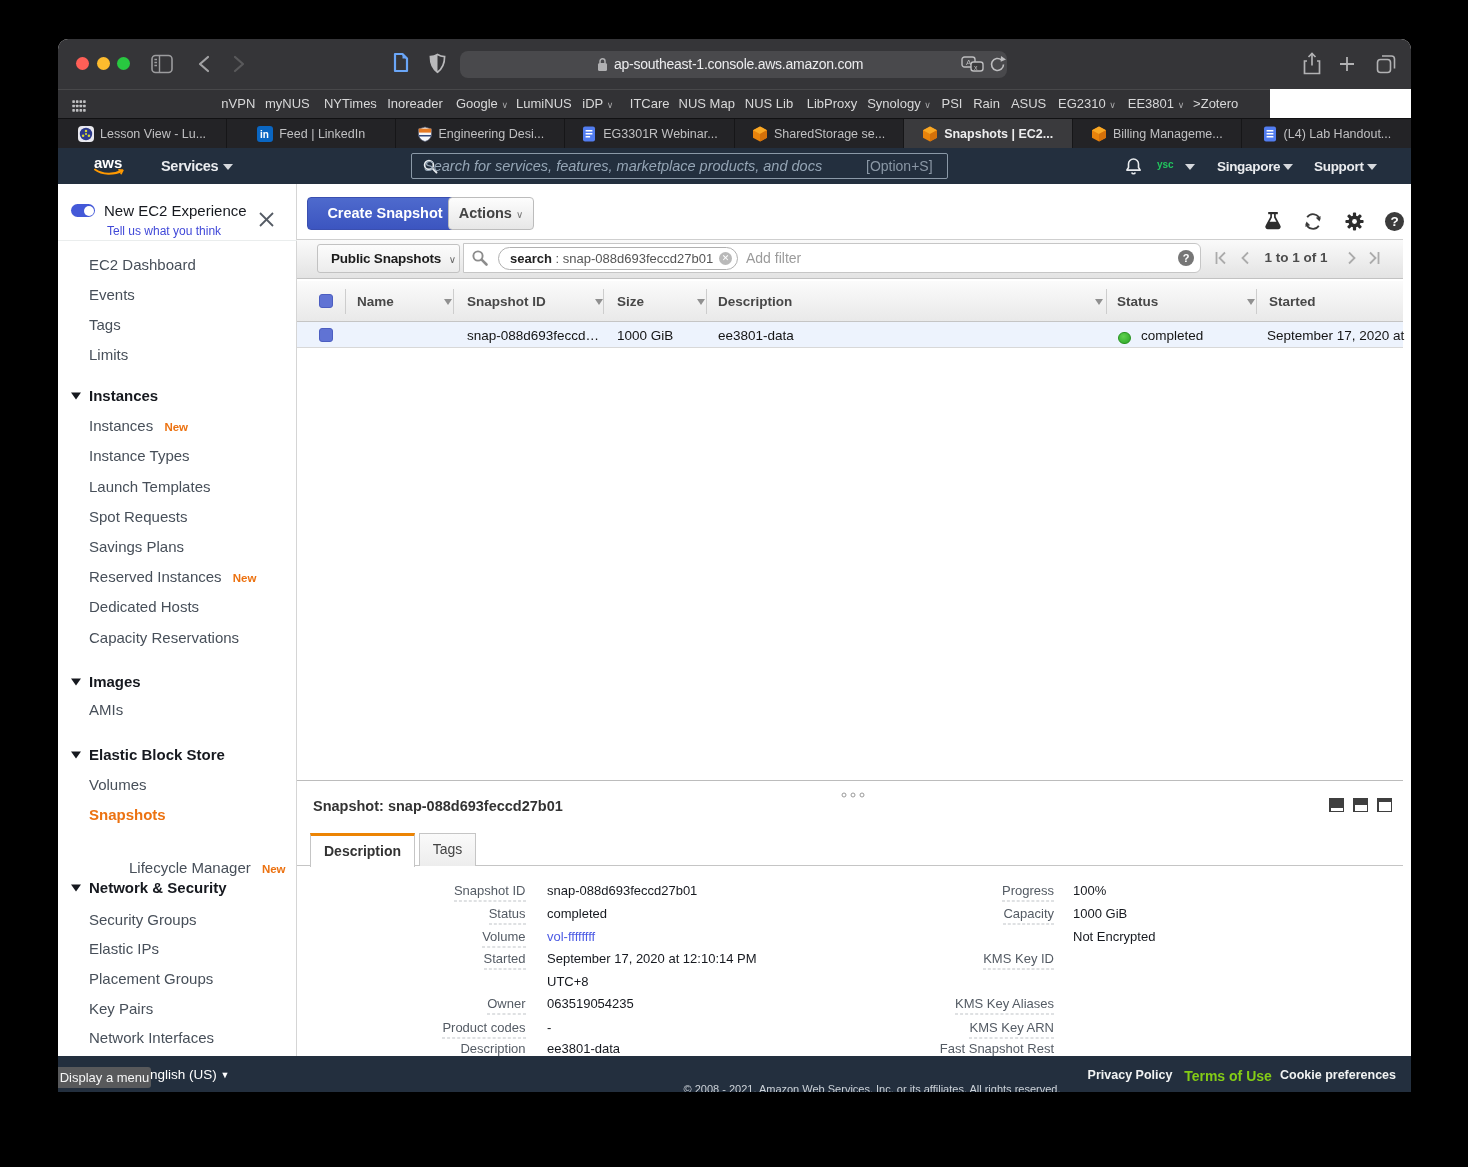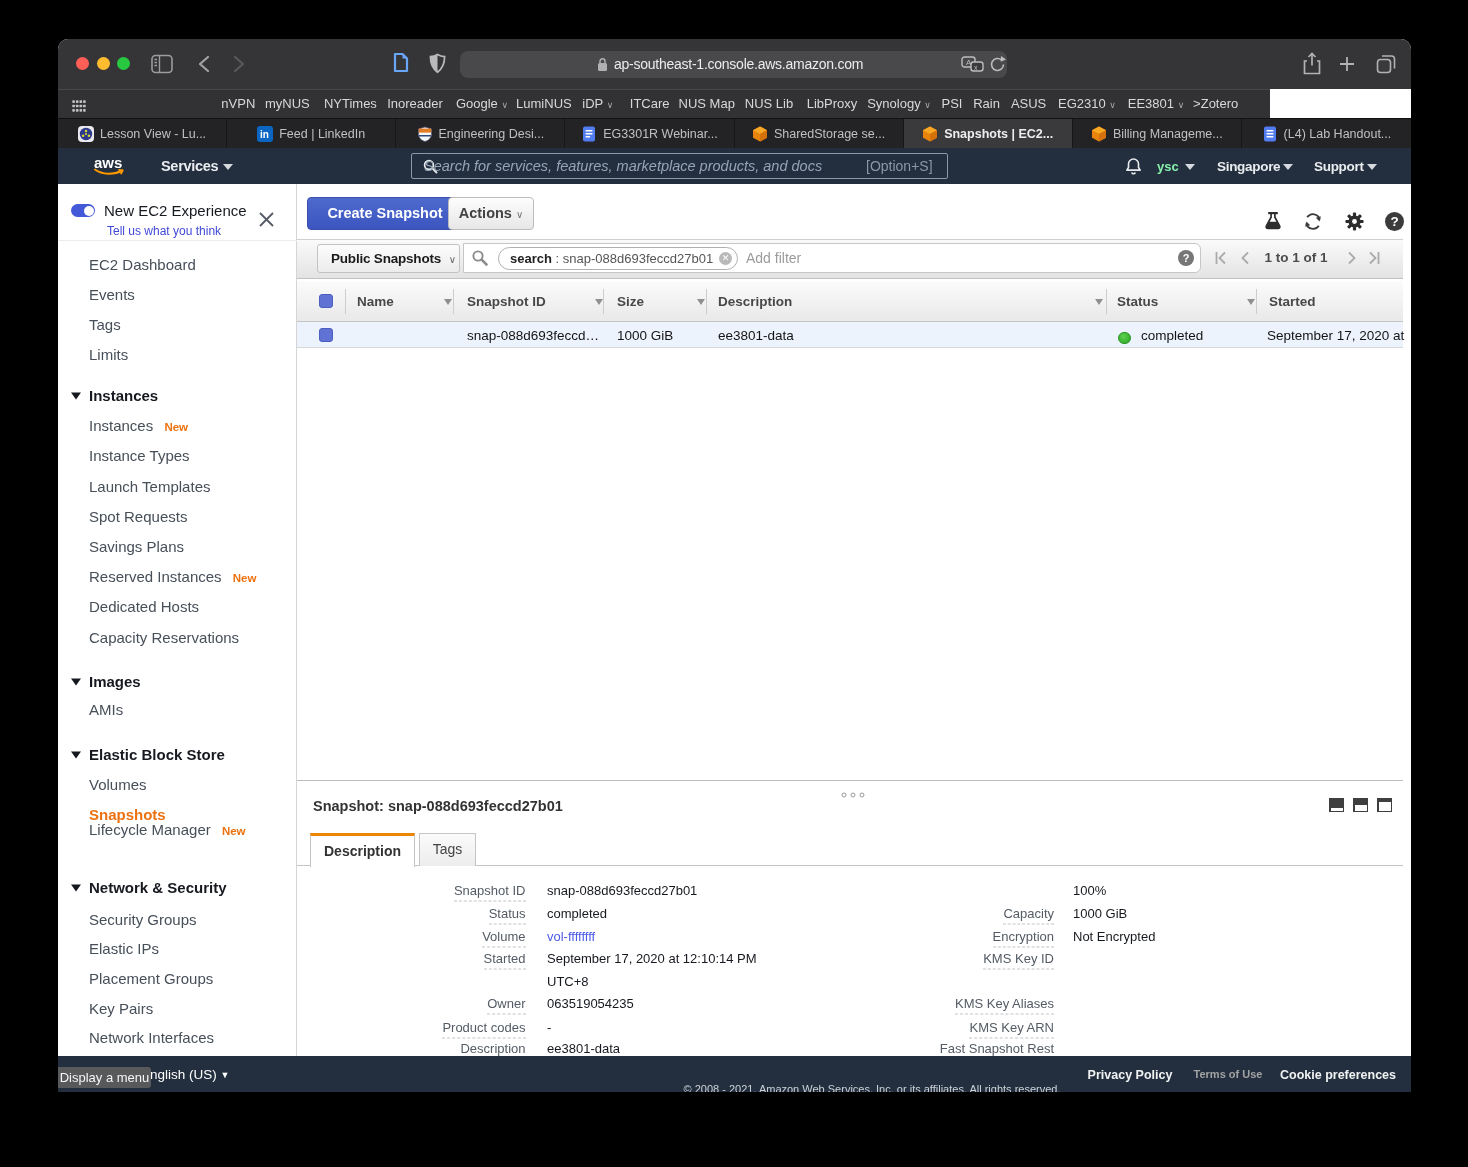--- a/index.html
+++ b/index.html
@@ -223,21 +223,21 @@
       <circle cx="6" cy="6" r="4.4" fill="none" stroke="#e9ecef" stroke-width="1.7"></circle>
         <line x1="9.4" y1="9.4" x2="13.5" y2="13.5" stroke="#e9ecef" stroke-width="1.9" stroke-linecap="round"></line>
     </svg>
     <div class="abs" style="left:366px; top:10px; font-size:14.5px; font-style:italic; color:#95a5b5;">Search for services, features, marketplace products, and docs</div>
     <div class="abs" style="left:808px; top:10px; font-size:14px; color:#8a97a5;">[Option+S]</div>
 
     <svg class="abs" style="left:1067px; top:9px;" width="17" height="18" viewBox="0 0 17 18">
       <path d="M8.5 2 a5 5 0 0 1 5 5 v3.5 l1.7 2.6 h-13.4 l1.7 -2.6 v-3.5 a5 5 0 0 1 5 -5 z" fill="none" stroke="#e9ecef" stroke-width="1.6" stroke-linejoin="round"></path>
       <path d="M6.7 15.5 a1.9 1.9 0 0 0 3.6 0" fill="none" stroke="#e9ecef" stroke-width="1.6"></path>
     </svg>
-    <div class="abs" style="left:1099px; top:11px; font-size:13px; font-weight:bold; color:#86efac;">ysc</div>
+    <div class="abs" style="left:1099px; top:11px; font-size:10px; font-weight:bold; color:#22c55e;">ysc</div>
     <div class="abs" style="left:1127px; top:16px; width:0; height:0; border-left:5px solid transparent; border-right:5px solid transparent; border-top:6px solid #d6d9dd;"></div>
     <div class="abs" style="left:1159px; top:11px; font-size:13.5px; font-weight:bold; color:#eaecef; letter-spacing:-0.3px;">Singapore</div>
     <div class="abs" style="left:1225px; top:16px; width:0; height:0; border-left:5px solid transparent; border-right:5px solid transparent; border-top:6px solid #d6d9dd;"></div>
     <div class="abs" style="left:1256px; top:11px; font-size:13.5px; font-weight:bold; color:#eaecef; letter-spacing:-0.3px;">Support</div>
     <div class="abs" style="left:1309px; top:16px; width:0; height:0; border-left:5px solid transparent; border-right:5px solid transparent; border-top:6px solid #d6d9dd;"></div>
   </div>
   <div id="content">
     <div id="sidebar">
 
       <div class="abs" style="left:13px; top:20px; width:24px; height:13px; background:#4459d8; border-radius:7px;">
@@ -264,21 +264,21 @@
       <div class="side-item" style="top:392.1px;">Reserved Instances <span class="newb">New</span></div>
       <div class="side-item" style="top:422.3px;">Dedicated Hosts</div>
       <div class="side-item" style="top:452.5px;">Capacity Reservations</div>
       <div class="tri" style="top:498.4px;"></div>
       <div class="side-head" style="top:497.4px;">Images</div>
       <div class="side-item" style="top:525.4px;">AMIs</div>
       <div class="tri" style="top:570.5px;"></div>
       <div class="side-head" style="top:569.5px;">Elastic Block Store</div>
       <div class="side-item" style="top:600px;">Volumes</div>
       <div class="side-item" style="top:630.4px; color:#ec7211; font-weight:bold;">Snapshots</div>
-      <div class="side-item" style="top:645px;">Lifecycle Manager <span class="newb">New</span></div>
+      <div class="side-item" style="top:683px;margin-left:40px;">Lifecycle Manager <span class="newb">New</span></div>
       <div class="tri" style="top:703.8px;"></div>
       <div class="side-head" style="top:702.8px;">Network &amp; Security</div>
       <div class="side-item" style="top:735px;">Security Groups</div>
       <div class="side-item" style="top:763.9px;">Elastic IPs</div>
       <div class="side-item" style="top:794.4px;">Placement Groups</div>
       <div class="side-item" style="top:823.7px;">Key Pairs</div>
       <div class="side-item" style="top:852.6px;">Network Interfaces</div>
     </div>
     <div id="main">
 
@@ -401,32 +401,32 @@
       <div class="dval" style="top:751.5px; left:250px; color:#4c5be4;">vol-ffffffff</div>
       <div class="dlab" style="top:774.3px; width:228.5px;"><span>Started</span></div>
       <div class="dval" style="top:774.3px; left:250px;">September 17, 2020 at 12:10:14 PM</div>
       <div class="dval" style="top:797.1px; left:250px;">UTC+8</div>
       <div class="dlab" style="top:818.5px; width:228.5px;"><span>Owner</span></div>
       <div class="dval" style="top:818.5px; left:250px;">063519054235</div>
       <div class="dlab" style="top:842.7px; width:228.5px;"><span>Product codes</span></div>
       <div class="dval" style="top:842.7px; left:250px;">-</div>
       <div class="dlab" style="top:863.5px; width:228.5px;"><span>Description</span></div>
       <div class="dval" style="top:863.5px; left:250px;">ee3801-data</div>
+      <div class="dlab" style="top:706px; width:757px;"><span>Progress</span></div>
       <div class="dval" style="top:706px; left:776px;">100%</div>
       <div class="dlab" style="top:728.7px; width:757px;"><span>Capacity</span></div>
       <div class="dval" style="top:728.7px; left:776px;">1000 GiB</div>
-      <div class="dlab" style="top:751.5px; width:757px;"><span>Encryption</span></div>
       <div class="dval" style="top:751.5px; left:776px;">Not Encrypted</div>
       <div class="dlab" style="top:774.3px; width:757px;"><span>KMS Key ID</span></div>
       <div class="dlab" style="top:818.5px; width:757px;"><span>KMS Key Aliases</span></div>
       <div class="dlab" style="top:842.7px; width:757px;"><span>KMS Key ARN</span></div>
       <div class="dlab" style="top:863.5px; width:757px;"><span>Fast Snapshot Rest</span></div>
     </div>
   </div>
   <div id="footer">
     <div class="abs" style="left:814px; top:27px; transform:translateX(-50%); font-size:11px; color:#ccd2d8; white-space:nowrap;">© 2008 - 2021, Amazon Web Services, Inc. or its affiliates. All rights reserved.</div>
     <div class="abs" style="left:92px; top:11px; font-size:13.5px; color:#fff; white-space:nowrap;">nglish (US) <span style="font-size:9px; vertical-align:1px;">▼</span></div>
     <div class="abs" style="left:1072px; top:12px; transform:translateX(-50%); font-size:12.5px; font-weight:bold; color:#f1f3f3; white-space:nowrap;">Privacy Policy</div>
-    <div class="abs" style="left:1170px; top:12px; transform:translateX(-50%); font-size:11px; font-weight:bold; color:#a3a3a3; white-space:nowrap;">Terms of Use</div>
+    <div class="abs" style="left:1170px; top:12px; transform:translateX(-50%); font-size:14px; font-weight:bold; color:#84cc16; white-space:nowrap;">Terms of Use</div>
     <div class="abs" style="left:1280px; top:12px; transform:translateX(-50%); font-size:12.5px; font-weight:bold; color:#f1f3f3; white-space:nowrap;">Cookie preferences</div>
     <div class="abs" style="left:0; top:11px; width:93px; height:21px; background:#58595b; border-radius:0 3px 3px 0; color:#f5f5f5; font-size:13px; text-align:center; line-height:21px;">Display a menu</div>
   </div>
 </div>
 
 </body></html>

